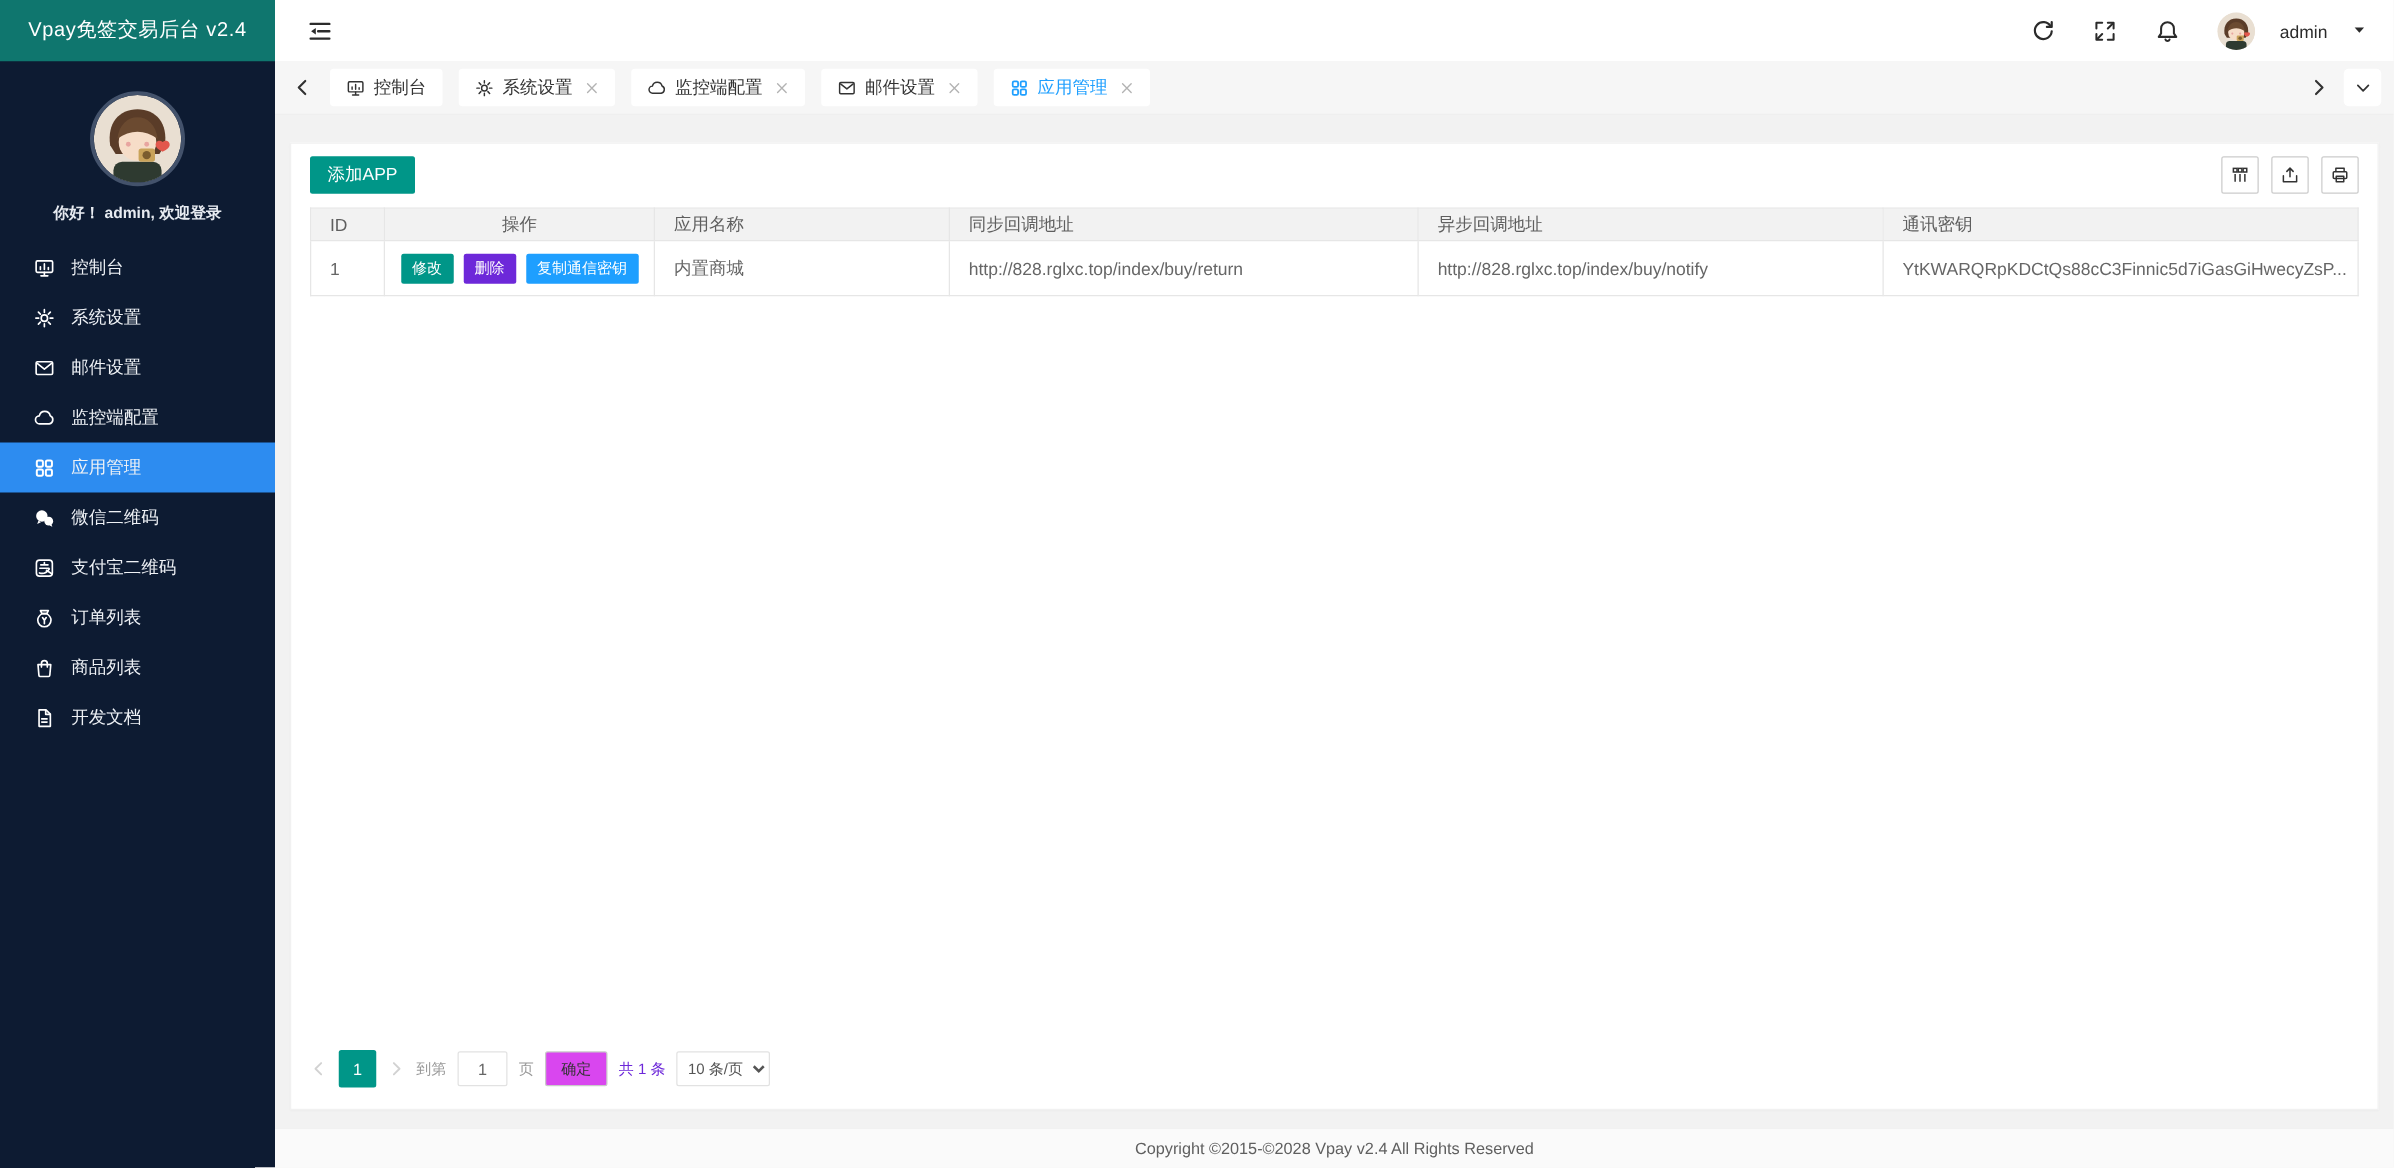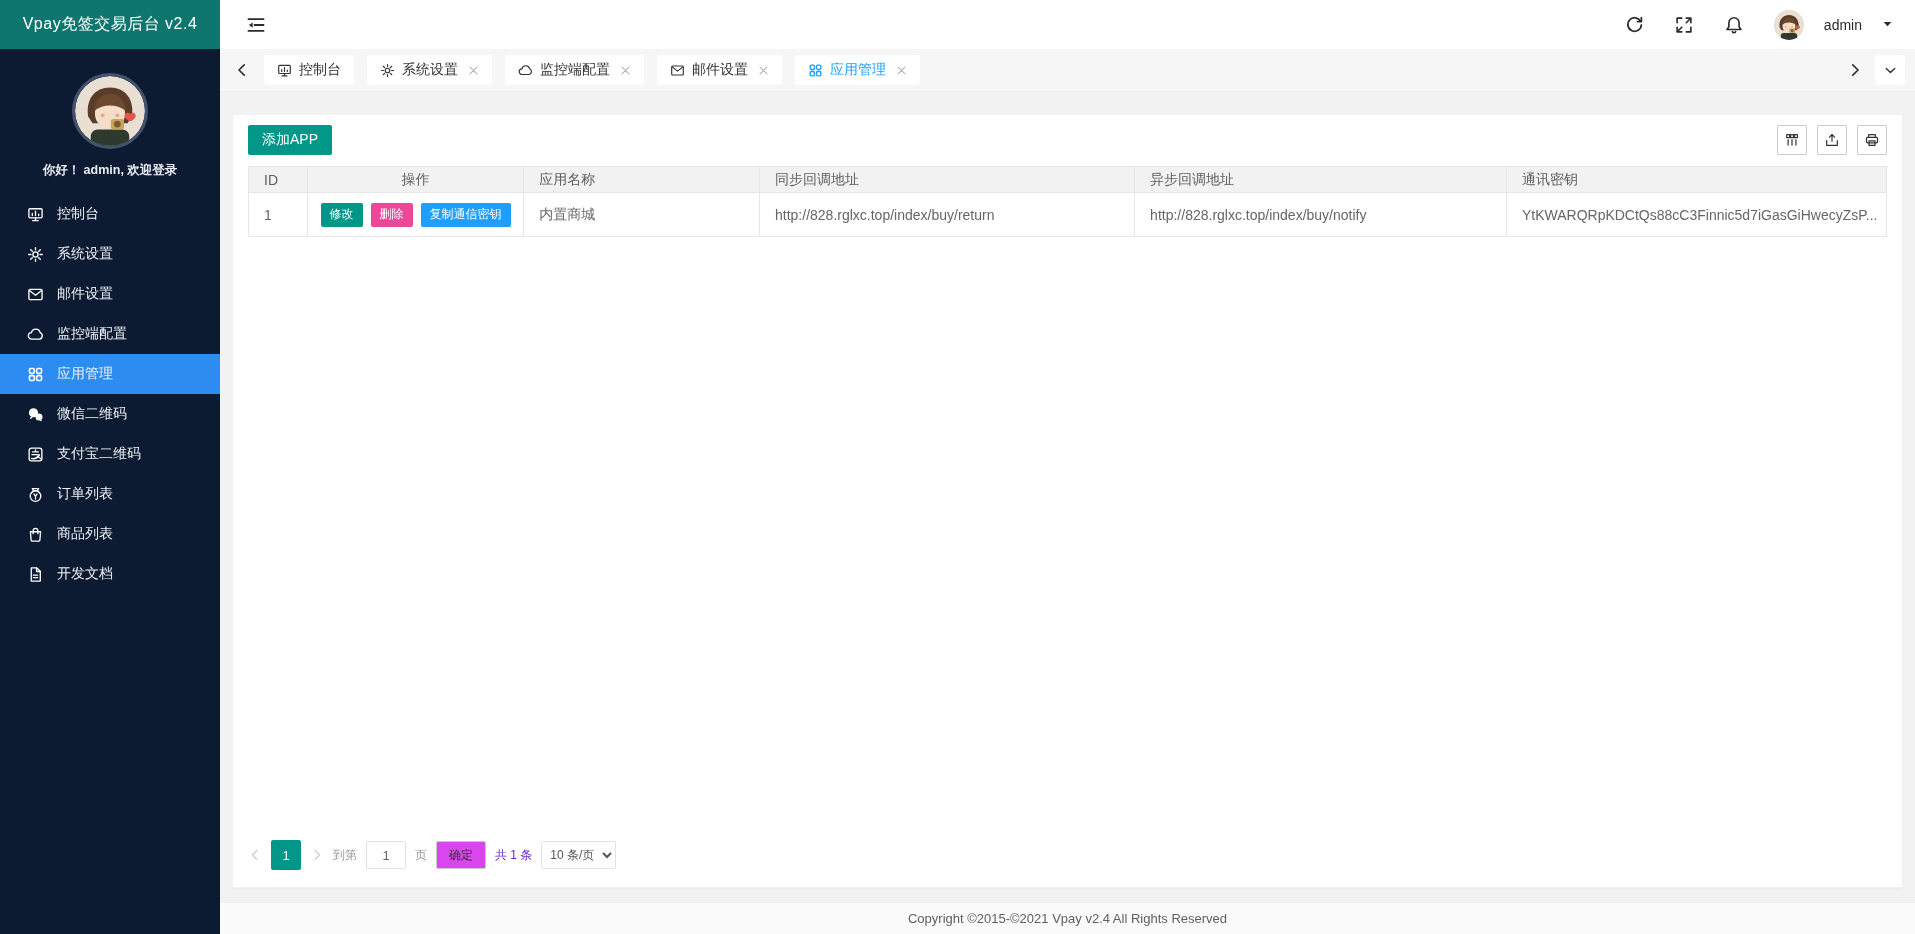--- a/index.html
+++ b/index.html
@@ -60,21 +60,21 @@
 
   .table-wrap { padding:0 15px; }
   table { width:100%; border-collapse:collapse; table-layout:fixed; }
   th, td { border:1px solid #e6e6e6; font-weight:normal; font-size:14px; color:#5f5f5f; padding:0 15px; text-align:left; white-space:nowrap; overflow:hidden; }
   thead th { background:#f2f2f2; height:26px; }
   tbody td { height:44px; background:#fff; color:#666; }
   th.center { text-align:center; }
   .op-cell { display:flex; gap:8px; align-items:flex-end; justify-content:center; }
   .op-btn { border:none; color:#fff; font-size:12px; height:24px; padding:0 9px; border-radius:2px; cursor:pointer; font-family:inherit; }
   .op-edit { background:#009688; }
-  .op-del { background:#ec4899; }
+  .op-del { background:#6d28d9; }
   .op-copy { background:#1E9FFF; }
 
   .card-spacer { flex:1; }
 
   .pagination { padding:0 15px 17px; display:flex; align-items:center; gap:9px; font-size:12px; color:#666; }
   .pg-arrow { width:14px; height:14px; color:#d2d2d2; cursor:pointer; }
   .pg-arrow svg { width:100%; height:100%; display:block; }
   .pg-current { min-width:30px; height:30px; background:#009688; color:#fff; display:flex; align-items:center; justify-content:center; border-radius:2px; font-size:13px; cursor:default; }
   .pg-label { color:#999; }
   .pg-input { width:40px; height:28px; border:1px solid #e2e2e2; border-radius:2px; text-align:center; font-size:13px; color:#666; font-family:inherit; }
@@ -499,17 +499,17 @@
           <span class="pg-total">共 1 条</span>
           <select class="pg-size">
             <option>10 条/页</option>
           </select>
         </div>
 
       </div>
     </main>
 
     <footer class="footer">
-      <span>Copyright ©2015-©2021 Vpay v2.4 All Rights Reserved</span>
+      <span>Copyright ©2015-©2028 Vpay v2.4 All Rights Reserved</span>
     </footer>
 
   </div>
 </div>
 
 </body></html>

